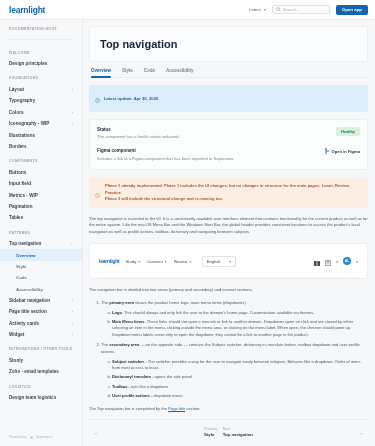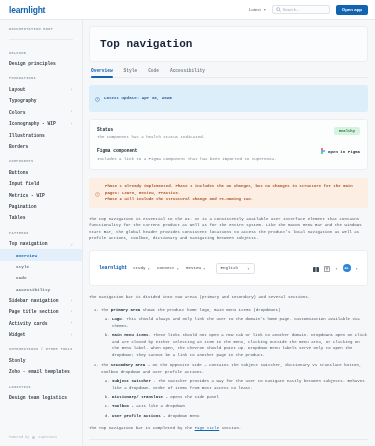--- a/index.html
+++ b/index.html
@@ -41,21 +41,21 @@
   .searchbox .ico { color: #9aa2ad; display: flex; }
   .searchbox .ph { font-size: 4.2px; color: #a7aeb8; }
   .openapp {
     background: #1263b0; color: #fff;
     font-size: 4.4px; font-weight: bold;
     padding: 2.5px 6px; border-radius: 2px;
     border: none; cursor: pointer; white-space: nowrap;
   }
 
   
-  .shell { flex: 1; display: flex; min-height: 0; background: #f6f7f9; font-family: Liberation Mono, monospace; }
+  .shell { flex: 1; display: flex; min-height: 0; background: #f6f7f9; }
 
   
   .sidebar {
     width: 83px; flex: 0 0 83px;
     background: #f7f8fa;
     border-right: 1px solid #e8eaed;
     padding: 7px 0 0 0;
     overflow: hidden;
     display: flex; flex-direction: column;
   }

